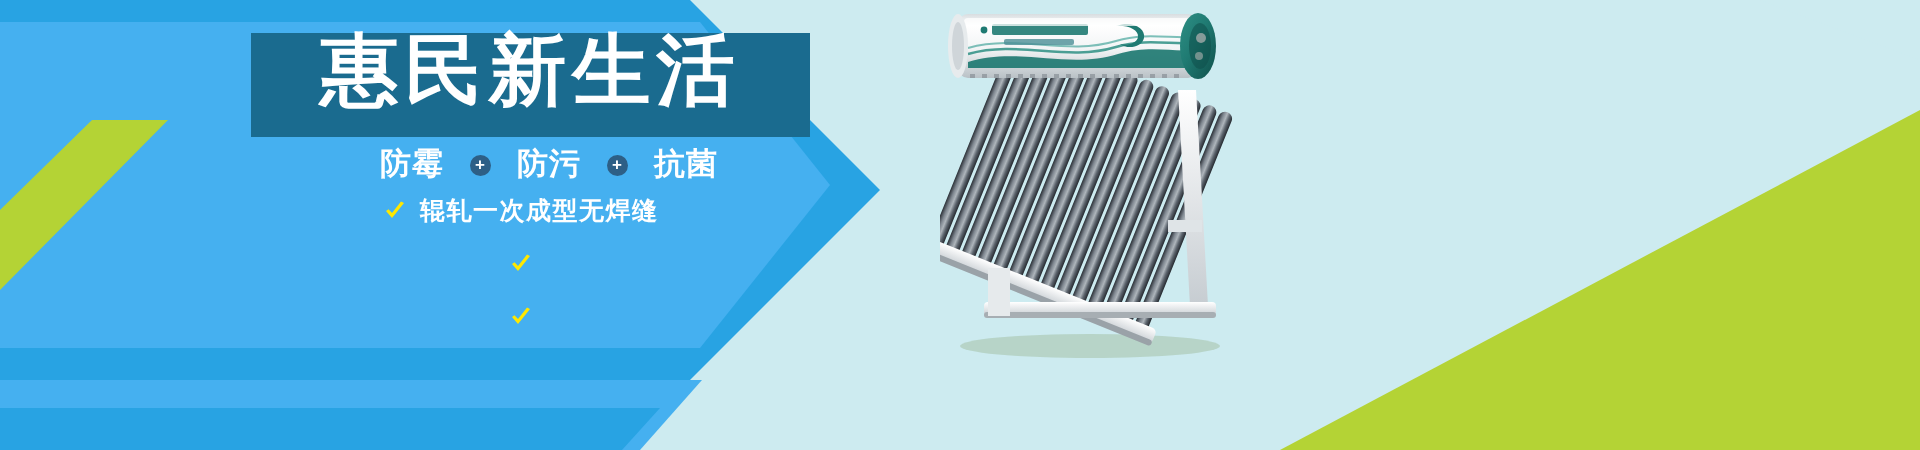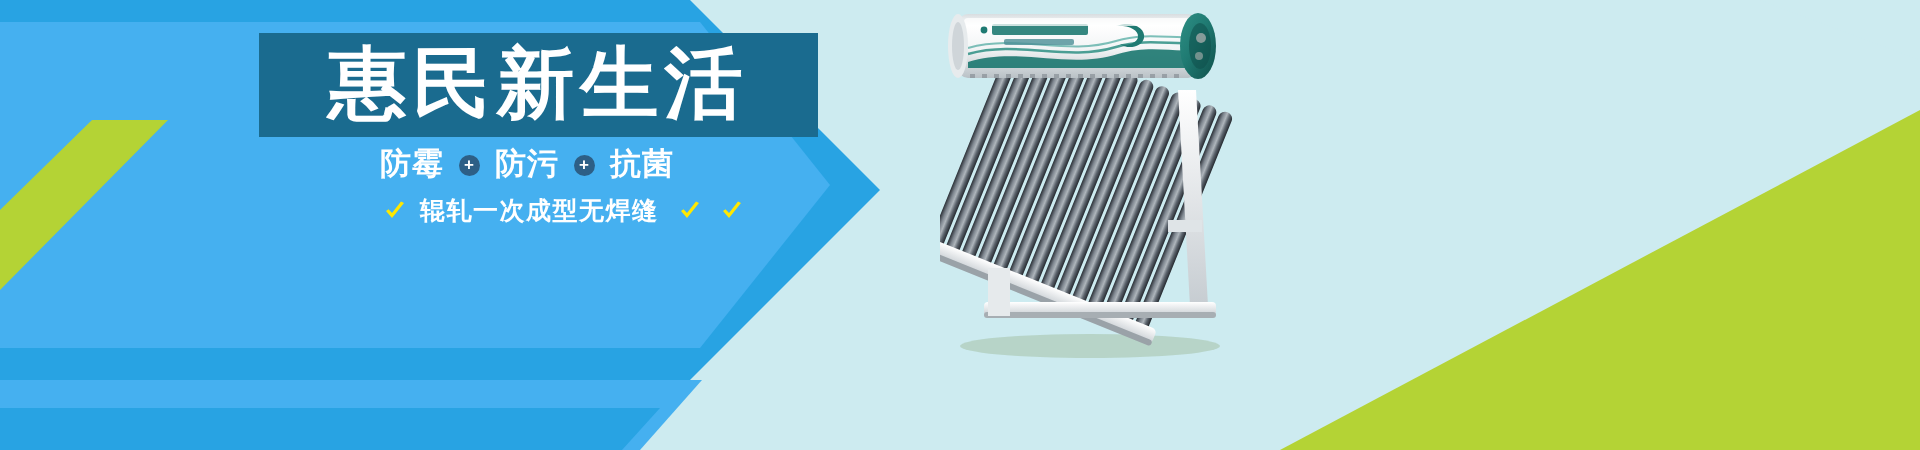--- a/index.html
+++ b/index.html
@@ -18,44 +18,43 @@
   .bg-layer{ position:absolute; inset:0; }
   .bg-layer svg{ display:block; width:1920px; height:450px; }
 
   
   .headline-plaque{
     position:absolute;
     left:251px; top:33px;
     width:559px; height:104px;
     background:#1a6b8f;
     display:flex;
-    align-items:center;
+    align-items:flex-start;
     justify-content:center;
-    margin-left:8px;
   }
   .headline-text{
     color:#ffffff;
     font-family:"Liberation Sans", sans-serif;
     font-size:78px;
     font-weight:700;
     letter-spacing:6px;
     line-height:1;
     white-space:nowrap;
     transform:translateY(-2px);
   }
 
   
   .subtitle{
     position:absolute;
     left:380px; top:144px;
     width:430px;
     height:40px;
     display:flex;
     align-items:center;
-    gap:12px;
+    gap:23px;
     color:#ffffff;
     font-size:31px;
     font-weight:700;
     letter-spacing:1px;
     white-space:nowrap;
   }
   .subtitle .seg{ color:#ffffff; }
   .plus-badge{
     display:inline-flex;
     align-items:center;
@@ -71,22 +70,23 @@
     position:relative;
     top:1px;
   }
   .plus-badge span{ transform:translateY(-1px); }
 
   
   .bullets{
     position:absolute;
     left:384px; top:194px;
     display:flex;
-    flex-direction:row;
+    flex-direction:column;
     gap:20px;
+    align-items:center;
   }
   .bullet-row{
     display:flex;
     align-items:center;
     gap:14px;
     height:33px;
   }
   .check-icon{
     width:22px; height:22px;
     flex:0 0 22px;

